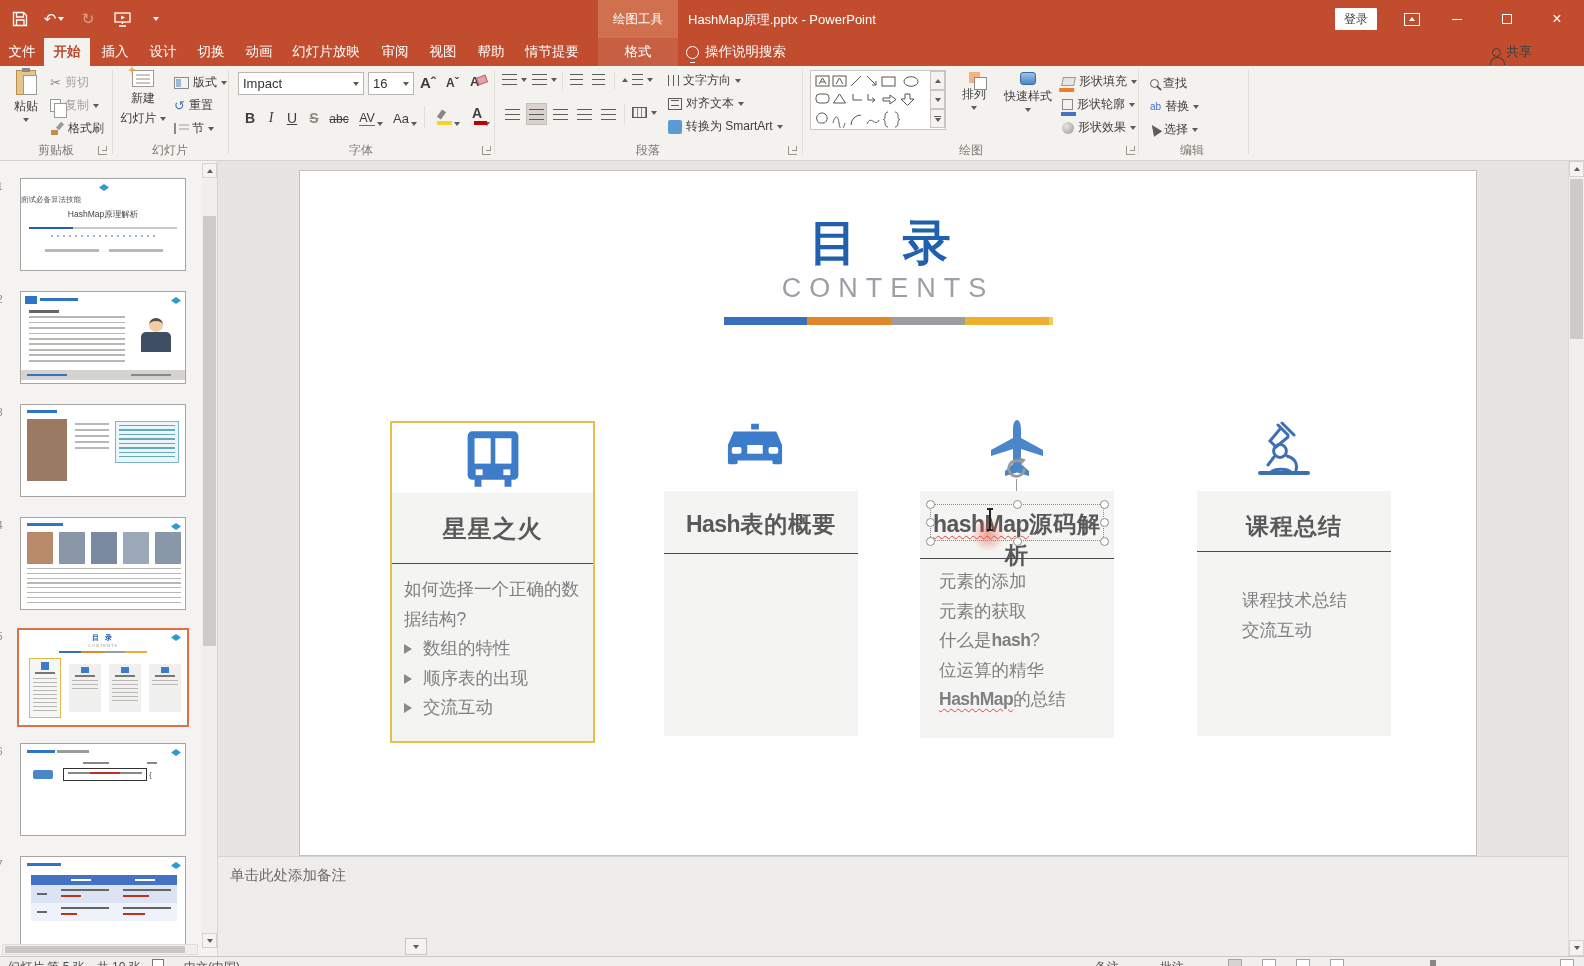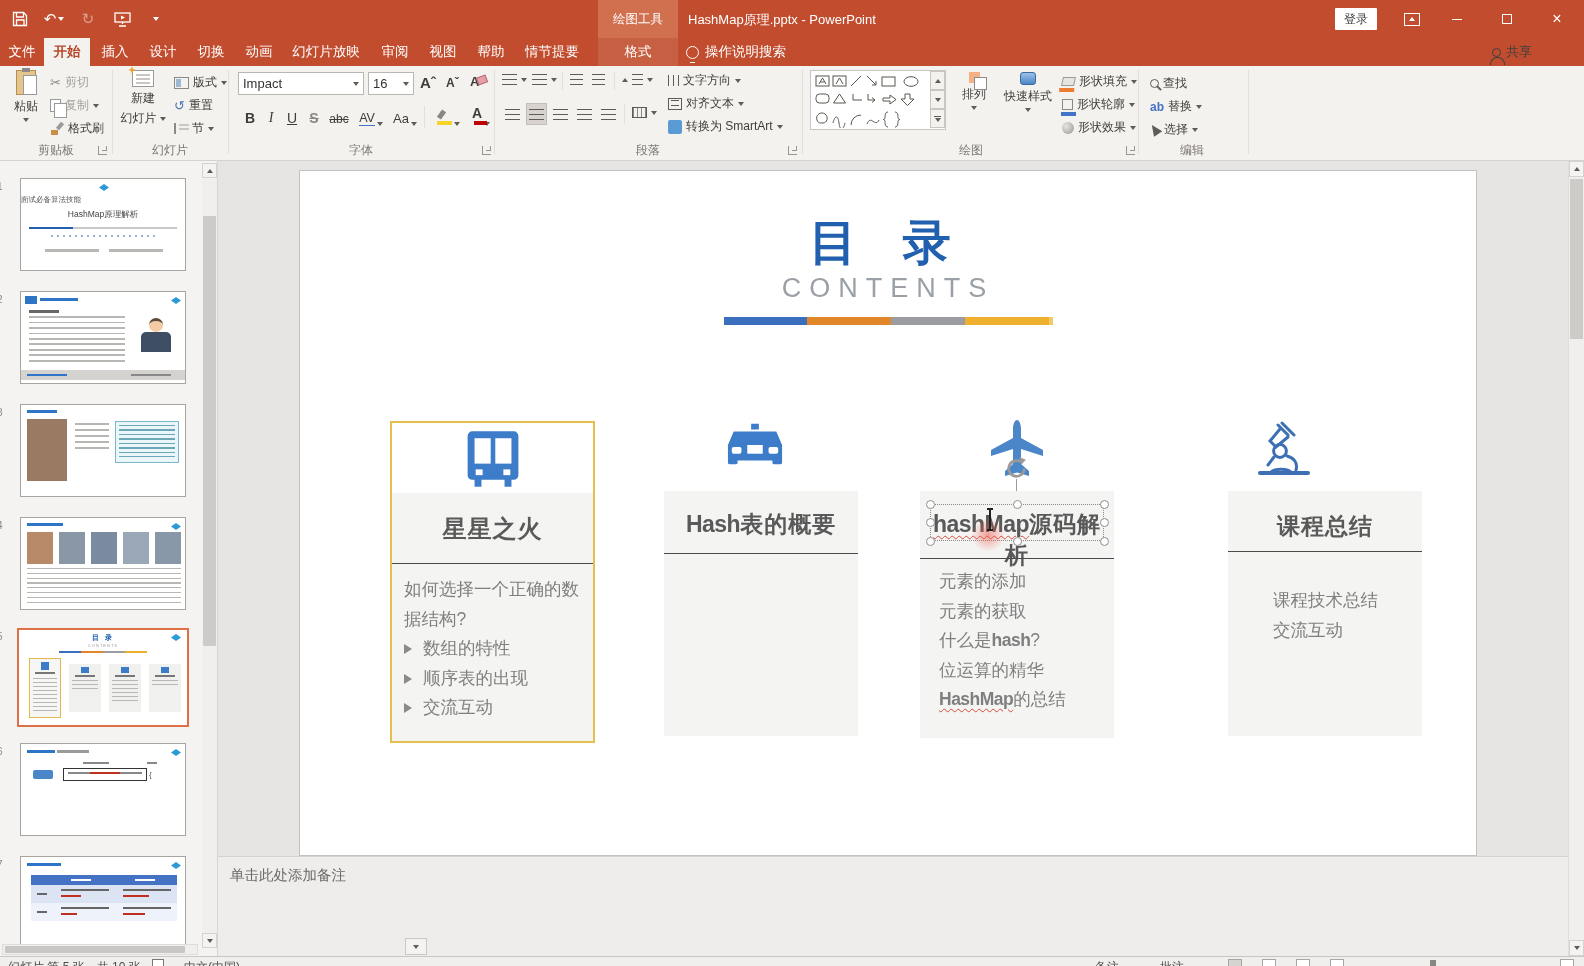--- a/index.html
+++ b/index.html
@@ -420,21 +420,21 @@
       </div>
     <div class="glabel" style="left:804px;width:334px">绘图</div>
     <div class="launch" style="left:1126px"></div>
     <div class="vsep" style="left:1138px"></div>
 
     <div class="sbtn" style="left:1150px;top:9px">
         <span class="mag"></span>
         <span>查找</span>
       </div>
     <div class="sbtn" style="left:1150px;top:32px">
-        <span style="font-size:12px;color:#4472c4;font-weight:bold">ab<br></span>
+        <span style="font-size:10px;color:#4472c4;font-weight:normal">ab<br></span>
         <span>替换</span>
         <span class="dar"></span>
       </div>
     <div class="sbtn" style="left:1150px;top:55px">
         <span class="selarrow"></span>
         <span>选择</span>
         <span class="dar"></span>
       </div>
     <div class="glabel" style="left:1140px;width:104px">编辑</div>
     <div class="vsep" style="left:1248px"></div>
@@ -649,21 +649,21 @@
 
     <svg class="ab" style="left:954px;top:250px" width="62" height="58" viewBox="0 0 31 29">
       <g fill="none" stroke="#3d6fb5" stroke-width="1.5" stroke-linecap="round">
         <path d="M12 2l5 5M14 1l6 6M13 4l-5 6 3 3 6-5"></path>
         <circle cx="13" cy="15" r="3.2"></circle>
         <path d="M10 18l-3 4M16.5 17.5c3.5 1 5.5 3.5 4.5 7"></path>
         <path d="M3 26h24" stroke-width="2"></path>
         <path d="M8 26c2-2.5 9-2.5 11 0"></path>
       </g>
     </svg>
-    <div class="colbox" style="left:928px;top:320px;width:194px;height:245px">
+    <div class="colbox" style="left:897px;top:320px;width:194px;height:245px">
       <div class="colhead" style="top:20px">课程总结</div>
       <div class="coldiv" style="top:60px"></div>
       <div class="ab" style="left:45px;top:94px">
         <div class="colitem" style="line-height:30px">课程技术总结</div>
         <div class="colitem" style="line-height:30px">交流互动</div>
       </div>
     </div>
   </div>
 
   <div class="notes ab">

